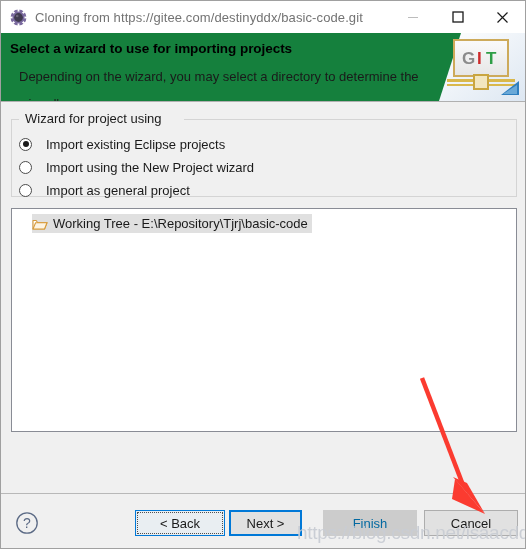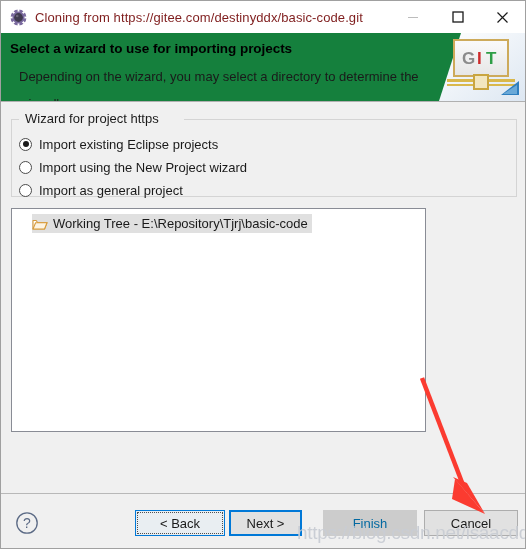--- a/index.html
+++ b/index.html
@@ -41,21 +41,21 @@
   #title-icon {
     width: 17px;
     height: 17px;
     margin-left: 9px;
     margin-right: 8px;
     flex: 0 0 auto;
     position: relative;
   }
   #title-text {
     font-size: 13px;
-    color: #7f1d1d;
+    color: #737373;
     letter-spacing: 0.1px;
     white-space: nowrap;
     flex: 1 1 auto;
     overflow: hidden;
   }
   .win-btn {
     width: 45px;
     height: 32px;
     display: flex;
     align-items: center;
@@ -164,32 +164,32 @@
     content: "";
     position: absolute;
     left: 2.5px;
     top: 2.5px;
     width: 6px;
     height: 6px;
     border-radius: 50%;
     background: #1a1a1a;
   }
   .radio-label {
-    margin-left: 7px;
+    margin-left: 14px;
     font-size: 13px;
     color: #1a1a1a;
     white-space: nowrap;
   }
 
   
   #tree-panel {
     position: absolute;
     left: 10px;
     top: 207px;
-    width: 415px;
+    width: 506px;
     height: 224px;
     background: #ffffff;
     border: 1px solid #898c95;
     box-sizing: border-box;
     overflow: hidden;
   }
   #tree-item {
     position: absolute;
     left: 20px;
     top: 5px;
@@ -369,21 +369,21 @@
         <rect x="8" y="51" width="68" height="2" fill="#d9b84c"></rect>
         <rect x="35" y="42" width="14" height="14" fill="#f2e6bf" stroke="#c9a53f" stroke-width="2"></rect>
 
         <polygon points="62,62 80,62 80,48" fill="#2f7fbf"></polygon>
         <polygon points="64,61 78,61 78,52" fill="#6aa9d8"></polygon>
       </svg>
     </div>
   </div>
 
   <div id="groupbox"></div>
-  <div id="group-legend">Wizard for project https</div>
+  <div id="group-legend">Wizard for project using</div>
 
   <div class="radio-row checked" style="top:134px;">
     <span class="radio-mark"></span>
     <span class="radio-label">Import existing Eclipse projects</span>
   </div>
 
   <div class="radio-row" style="top:157px;">
     <span class="radio-mark"></span>
     <span class="radio-label">Import using the New Project wizard</span>
   </div>

